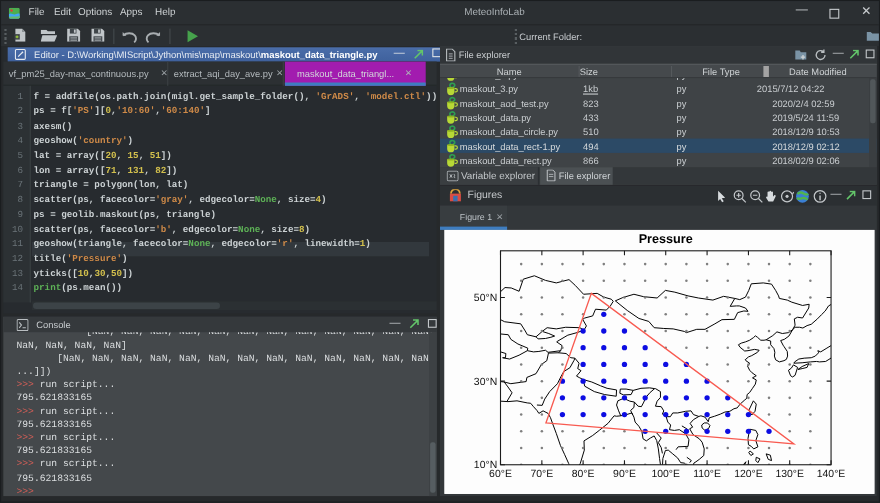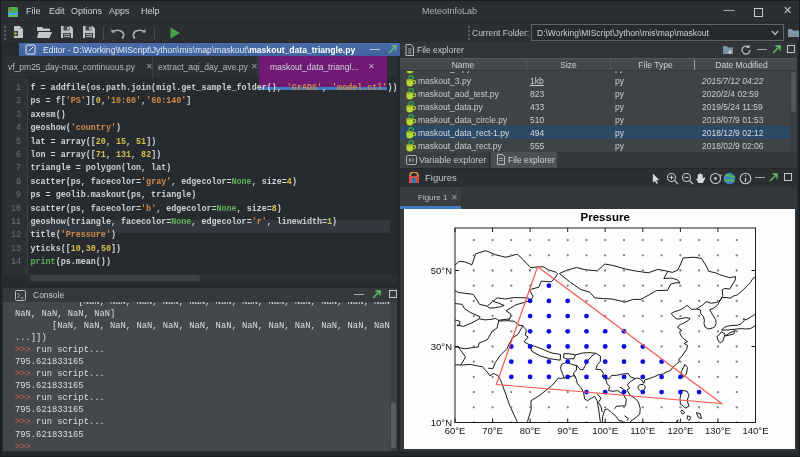--- a/index.html
+++ b/index.html
@@ -76,34 +76,28 @@
   </svg>
 
   <div class="abs" style="left:153px;top:3px;width:1px;height:14px;background:#454a4d;"></div>
 
   <svg class="abs" style="left:168px;top:4px" width="12" height="12" viewBox="0 0 12 12">
     <path d="M1.5 0.5l9.5 5.5-9.5 5.5z" fill="#46a24c"></path>
   </svg>
 
   <div class="abs" style="left:467px;top:3px;width:2px;height:14px;background:repeating-linear-gradient(#585e61 0 2px, transparent 2px 4px);"></div>
   <div class="abs" style="left:471px;top:5px;font-size:8.5px;color:#c6cacd;">Current Folder:</div>
-  <div class="abs" style="left:530px;top:1px;width:253px;height:17px;background:#26292d;border:1px solid #5e6467;">
-    <div class="abs" style="left:5px;top:3px;font-size:8.5px;color:#cfd3d5;white-space:nowrap;">D:\Working\MIScript\Jython\mis\map\maskout</div>
-    <svg class="abs" style="right:4px;top:5px" width="8" height="6" viewBox="0 0 8 6">
-        <path d="M1 1l3 3.5L7 1" fill="none" stroke="#b9bec1" stroke-width="1.2"></path>
-      </svg>
-  </div>
   <svg class="abs" style="left:786px;top:3px" width="13" height="13" viewBox="0 0 13 13" fill="none" stroke="#9fb6c8" stroke-width="1.1">
     <path d="M1 3h3.5l1.5 1.5h6V11H1z" fill="#7a93a5" stroke="none"></path>
   </svg>
 </div>
 
 <div class="abs" style="left:3px;top:43px;width:394px;height:242px;background:#272b2f;">
 
-  <div class="abs" style="left:16px;top:0;width:394px;height:13px;background:linear-gradient(#4a6da9,#3f619d);text-decoration:underline;">
+  <div class="abs" style="left:4px;top:0;width:394px;height:13px;background:linear-gradient(#4a6da9,#3f619d);text-decoration:underline;">
     <svg class="abs" style="left:6px;top:1px" width="11" height="11" viewBox="0 0 11 11" fill="none" stroke="#e8ecf2" stroke-width="1">
       <rect x="1" y="1" width="9" height="9" rx="1"></rect>
         <path d="M3.5 7.5l4-4M7 3l1 1"></path>
     </svg>
     <div class="abs" style="left:24px;top:1.5px;font-size:8.6px;color:#e6ebf2;white-space:nowrap;">Editor - D:\Working\MIScript\Jython\mis\map\maskout\<b style="color:#fff">maskout_data_triangle.py</b></div>
     <div class="abs" style="left:351px;top:0px;color:#dfe3e6;font-size:10px;">—</div>
     <svg class="abs" style="left:369px;top:2px" width="9" height="9" viewBox="0 0 9 9" fill="none" stroke="#63c56a" stroke-width="1.4">
         <path d="M1 8L8 1M3.5 1H8v4.5"></path>
       </svg>
     <div class="abs" style="left:386px;top:1px;width:8px;height:8px;border:1px solid #dfe3e6;"></div>
@@ -111,21 +105,21 @@
 
   <div class="abs" style="left:0;top:13px;width:394px;height:22px;background:#2c3033;border-bottom:1px solid #24282a;">
     <div class="abs" style="left:0;top:0;width:150px;height:22px;border-right:1px solid #3c4144;">
       <span class="abs" style="left:5px;top:6px;font-size:8.5px;color:#b4babe;white-space:nowrap;">vf_pm25_day-max_continuous.py</span>
       <span class="abs" style="left:143px;top:6px;font-size:8px;color:#9aa0a4;">✕</span>
     </div>
     <div class="abs" style="left:151px;top:0;width:104px;height:22px;border-right:1px solid #3c4144;">
       <span class="abs" style="left:4px;top:6px;font-size:8.5px;color:#b4babe;white-space:nowrap;">extract_aqi_day_ave.py</span>
       <span class="abs" style="left:97px;top:6px;font-size:8px;color:#9aa0a4;">✕</span>
     </div>
-    <div class="abs" style="left:256px;top:0;width:128px;height:34px;background:#701a75;">
+    <div class="abs" style="left:256px;top:0;width:128px;height:22px;background:#a21caf;">
       <span class="abs" style="left:11px;top:6px;font-size:8.5px;color:#d2d7da;white-space:nowrap;">maskout_data_triangl...</span>
       <span class="abs" style="left:109px;top:6px;font-size:8px;color:#aeb4b8;">✕</span>
       <div class="abs" style="left:0;bottom:0;width:128px;height:3px;background:#3e7dc0;"></div>
     </div>
   </div>
 
   <div class="abs" style="left:0;top:35px;width:25px;height:197px;background:#2c3134;border-right:1px solid #3a4043;"></div>
 
   <div class="abs" style="left:26px;top:176.5px;width:361px;height:13.4px;background:#32383d;"></div>
 
@@ -177,23 +171,23 @@
       </svg>
     <div class="abs" style="left:357px;top:1px;color:#c3c7ca;font-size:10px;">—</div>
     <svg class="abs" style="left:372px;top:3px" width="9" height="9" viewBox="0 0 9 9" fill="none" stroke="#63c56a" stroke-width="1.4">
         <path d="M1 8L8 1M3.5 1H8v4.5"></path>
       </svg>
     <div class="abs" style="left:387px;top:3px;width:8px;height:8px;border:1px solid #c3c7ca;"></div>
   </div>
 
   <div class="abs" style="left:0;top:16px;width:397px;height:13px;background:#45494c;border-top:1px solid #55595c;border-bottom:1px solid #36393c;font-size:8.5px;color:#ced2d4;">
     <div class="abs" style="left:0;top:1px;width:126px;text-align:center;">Name</div>
-    <div class="abs" style="left:126px;top:1px;width:84px;text-align:center;border-left:1px solid #55595c;">Size</div>
+    <div class="abs" style="left:126px;top:1px;width:84px;border-left:1px solid #55595c;">Size</div>
     <div class="abs" style="left:210px;top:1px;width:90px;text-align:center;border-left:1px solid #55595c;">File Type</div>
-    <div class="abs" style="left:294px;top:1px;width:94px;text-align:center;border-left:1px solid #a3a3a3;">Date Modified</div>
+    <div class="abs" style="left:294px;top:1px;width:94px;text-align:center;border-left:5px solid #a3a3a3;">Date Modified</div>
   </div>
 
   <div class="abs" style="left:0;top:29px;width:397px;height:81px;overflow:hidden;">
       <div style="position:absolute;left:0;top:-10px;width:397px;height:13px;font-size:8.5px;color:#c9cdd0;">
         <svg style="position:absolute;left:5px;top:0px" width="13" height="13" viewBox="0 0 13 13">
           <path d="M5.2 5.6c-2-1 -1.4-3.4.3-3.8 1.7-.4 3.2.7 2.9 2-.3 1.2-1.8 1-1.9 2.2" fill="none" stroke="#2e9e52" stroke-width="1.5"></path>
           <path d="M1.5 5.8h6.6v3.4a3.3 3.3 0 0 1-6.6 0z" fill="#b8d836"></path>
           <ellipse cx="4.8" cy="5.9" rx="3.3" ry="0.9" fill="#8fb321"></ellipse>
           <path d="M8.3 6.6h1a1.5 1.5 0 0 1 0 3h-1" fill="none" stroke="#b8d836" stroke-width="1.1"></path>
         </svg>
@@ -205,21 +199,21 @@
 <div style="position:absolute;left:0;top:3px;width:397px;height:13px;font-size:8.5px;color:#c9cdd0;">
         <svg style="position:absolute;left:5px;top:0px" width="13" height="13" viewBox="0 0 13 13">
           <path d="M5.2 5.6c-2-1 -1.4-3.4.3-3.8 1.7-.4 3.2.7 2.9 2-.3 1.2-1.8 1-1.9 2.2" fill="none" stroke="#2e9e52" stroke-width="1.5"></path>
           <path d="M1.5 5.8h6.6v3.4a3.3 3.3 0 0 1-6.6 0z" fill="#b8d836"></path>
           <ellipse cx="4.8" cy="5.9" rx="3.3" ry="0.9" fill="#8fb321"></ellipse>
           <path d="M8.3 6.6h1a1.5 1.5 0 0 1 0 3h-1" fill="none" stroke="#b8d836" stroke-width="1.1"></path>
         </svg>
         <span style="position:absolute;left:18px;top:2px;white-space:nowrap;">maskout_3.py</span>
         <span style="position:absolute;left:130px;top:2px;text-decoration:underline;">1kb</span>
         <span style="position:absolute;left:215px;top:2px;">py</span>
-        <span style="position:absolute;left:302px;top:2px;white-space:nowrap;font-style:italic;">2015/7/12 04:22</span>
+        <span style="position:absolute;left:288px;top:2px;white-space:nowrap;">2015/7/12 04:22</span>
       </div>
 <div style="position:absolute;left:0;top:16px;width:397px;height:13px;font-size:8.5px;color:#c9cdd0;">
         <svg style="position:absolute;left:5px;top:0px" width="13" height="13" viewBox="0 0 13 13">
           <path d="M5.2 5.6c-2-1 -1.4-3.4.3-3.8 1.7-.4 3.2.7 2.9 2-.3 1.2-1.8 1-1.9 2.2" fill="none" stroke="#2e9e52" stroke-width="1.5"></path>
           <path d="M1.5 5.8h6.6v3.4a3.3 3.3 0 0 1-6.6 0z" fill="#b8d836"></path>
           <ellipse cx="4.8" cy="5.9" rx="3.3" ry="0.9" fill="#8fb321"></ellipse>
           <path d="M8.3 6.6h1a1.5 1.5 0 0 1 0 3h-1" fill="none" stroke="#b8d836" stroke-width="1.1"></path>
         </svg>
         <span style="position:absolute;left:18px;top:2px;white-space:nowrap;">maskout_aod_test.py</span>
         <span style="position:absolute;left:130px;top:2px;">823</span>
@@ -241,21 +235,21 @@
 <div style="position:absolute;left:0;top:42px;width:397px;height:13px;font-size:8.5px;color:#c9cdd0;">
         <svg style="position:absolute;left:5px;top:0px" width="13" height="13" viewBox="0 0 13 13">
           <path d="M5.2 5.6c-2-1 -1.4-3.4.3-3.8 1.7-.4 3.2.7 2.9 2-.3 1.2-1.8 1-1.9 2.2" fill="none" stroke="#2e9e52" stroke-width="1.5"></path>
           <path d="M1.5 5.8h6.6v3.4a3.3 3.3 0 0 1-6.6 0z" fill="#b8d836"></path>
           <ellipse cx="4.8" cy="5.9" rx="3.3" ry="0.9" fill="#8fb321"></ellipse>
           <path d="M8.3 6.6h1a1.5 1.5 0 0 1 0 3h-1" fill="none" stroke="#b8d836" stroke-width="1.1"></path>
         </svg>
         <span style="position:absolute;left:18px;top:2px;white-space:nowrap;">maskout_data_circle.py</span>
         <span style="position:absolute;left:130px;top:2px;">510</span>
         <span style="position:absolute;left:215px;top:2px;">py</span>
-        <span style="position:absolute;left:302px;top:2px;white-space:nowrap;">2018/07/9 01:53</span>
+        <span style="position:absolute;left:302px;top:2px;white-space:nowrap;">2018/12/9 10:53</span>
       </div>
 <div style="position:absolute;left:0;top:55px;width:397px;height:13px;background:#2c4a66;font-size:8.5px;color:#d6dadc;padding-left:31px;">
         <svg style="position:absolute;left:5px;top:0px" width="13" height="13" viewBox="0 0 13 13">
           <path d="M5.2 5.6c-2-1 -1.4-3.4.3-3.8 1.7-.4 3.2.7 2.9 2-.3 1.2-1.8 1-1.9 2.2" fill="none" stroke="#2e9e52" stroke-width="1.5"></path>
           <path d="M1.5 5.8h6.6v3.4a3.3 3.3 0 0 1-6.6 0z" fill="#b8d836"></path>
           <ellipse cx="4.8" cy="5.9" rx="3.3" ry="0.9" fill="#8fb321"></ellipse>
           <path d="M8.3 6.6h1a1.5 1.5 0 0 1 0 3h-1" fill="none" stroke="#b8d836" stroke-width="1.1"></path>
         </svg>
         <span style="position:absolute;left:18px;top:2px;white-space:nowrap;">maskout_data_rect-1.py</span>
         <span style="position:absolute;left:130px;top:2px;">494</span>
@@ -263,21 +257,21 @@
         <span style="position:absolute;left:302px;top:2px;white-space:nowrap;">2018/12/9 02:12</span>
       </div>
 <div style="position:absolute;left:0;top:68px;width:477px;height:13px;font-size:8.5px;color:#c9cdd0;">
         <svg style="position:absolute;left:5px;top:0px" width="13" height="13" viewBox="0 0 13 13">
           <path d="M5.2 5.6c-2-1 -1.4-3.4.3-3.8 1.7-.4 3.2.7 2.9 2-.3 1.2-1.8 1-1.9 2.2" fill="none" stroke="#2e9e52" stroke-width="1.5"></path>
           <path d="M1.5 5.8h6.6v3.4a3.3 3.3 0 0 1-6.6 0z" fill="#b8d836"></path>
           <ellipse cx="4.8" cy="5.9" rx="3.3" ry="0.9" fill="#8fb321"></ellipse>
           <path d="M8.3 6.6h1a1.5 1.5 0 0 1 0 3h-1" fill="none" stroke="#b8d836" stroke-width="1.1"></path>
         </svg>
         <span style="position:absolute;left:18px;top:2px;white-space:nowrap;">maskout_data_rect.py</span>
-        <span style="position:absolute;left:130px;top:2px;">555</span>
+        <span style="position:absolute;left:130px;top:2px;">866</span>
         <span style="position:absolute;left:215px;top:2px;">py</span>
         <span style="position:absolute;left:302px;top:2px;white-space:nowrap;">2018/02/9 02:06</span>
       </div>
     </div>
 
   <div class="abs" style="left:390px;top:29px;width:7px;height:81px;background:#3a3e41;">
       <div class="abs" style="left:1px;top:1px;width:5px;height:40px;background:#51575a;border-radius:2px;"></div>
     </div>
 
   <div class="abs" style="left:0;top:110px;width:397px;height:16px;background:#33373a;">

